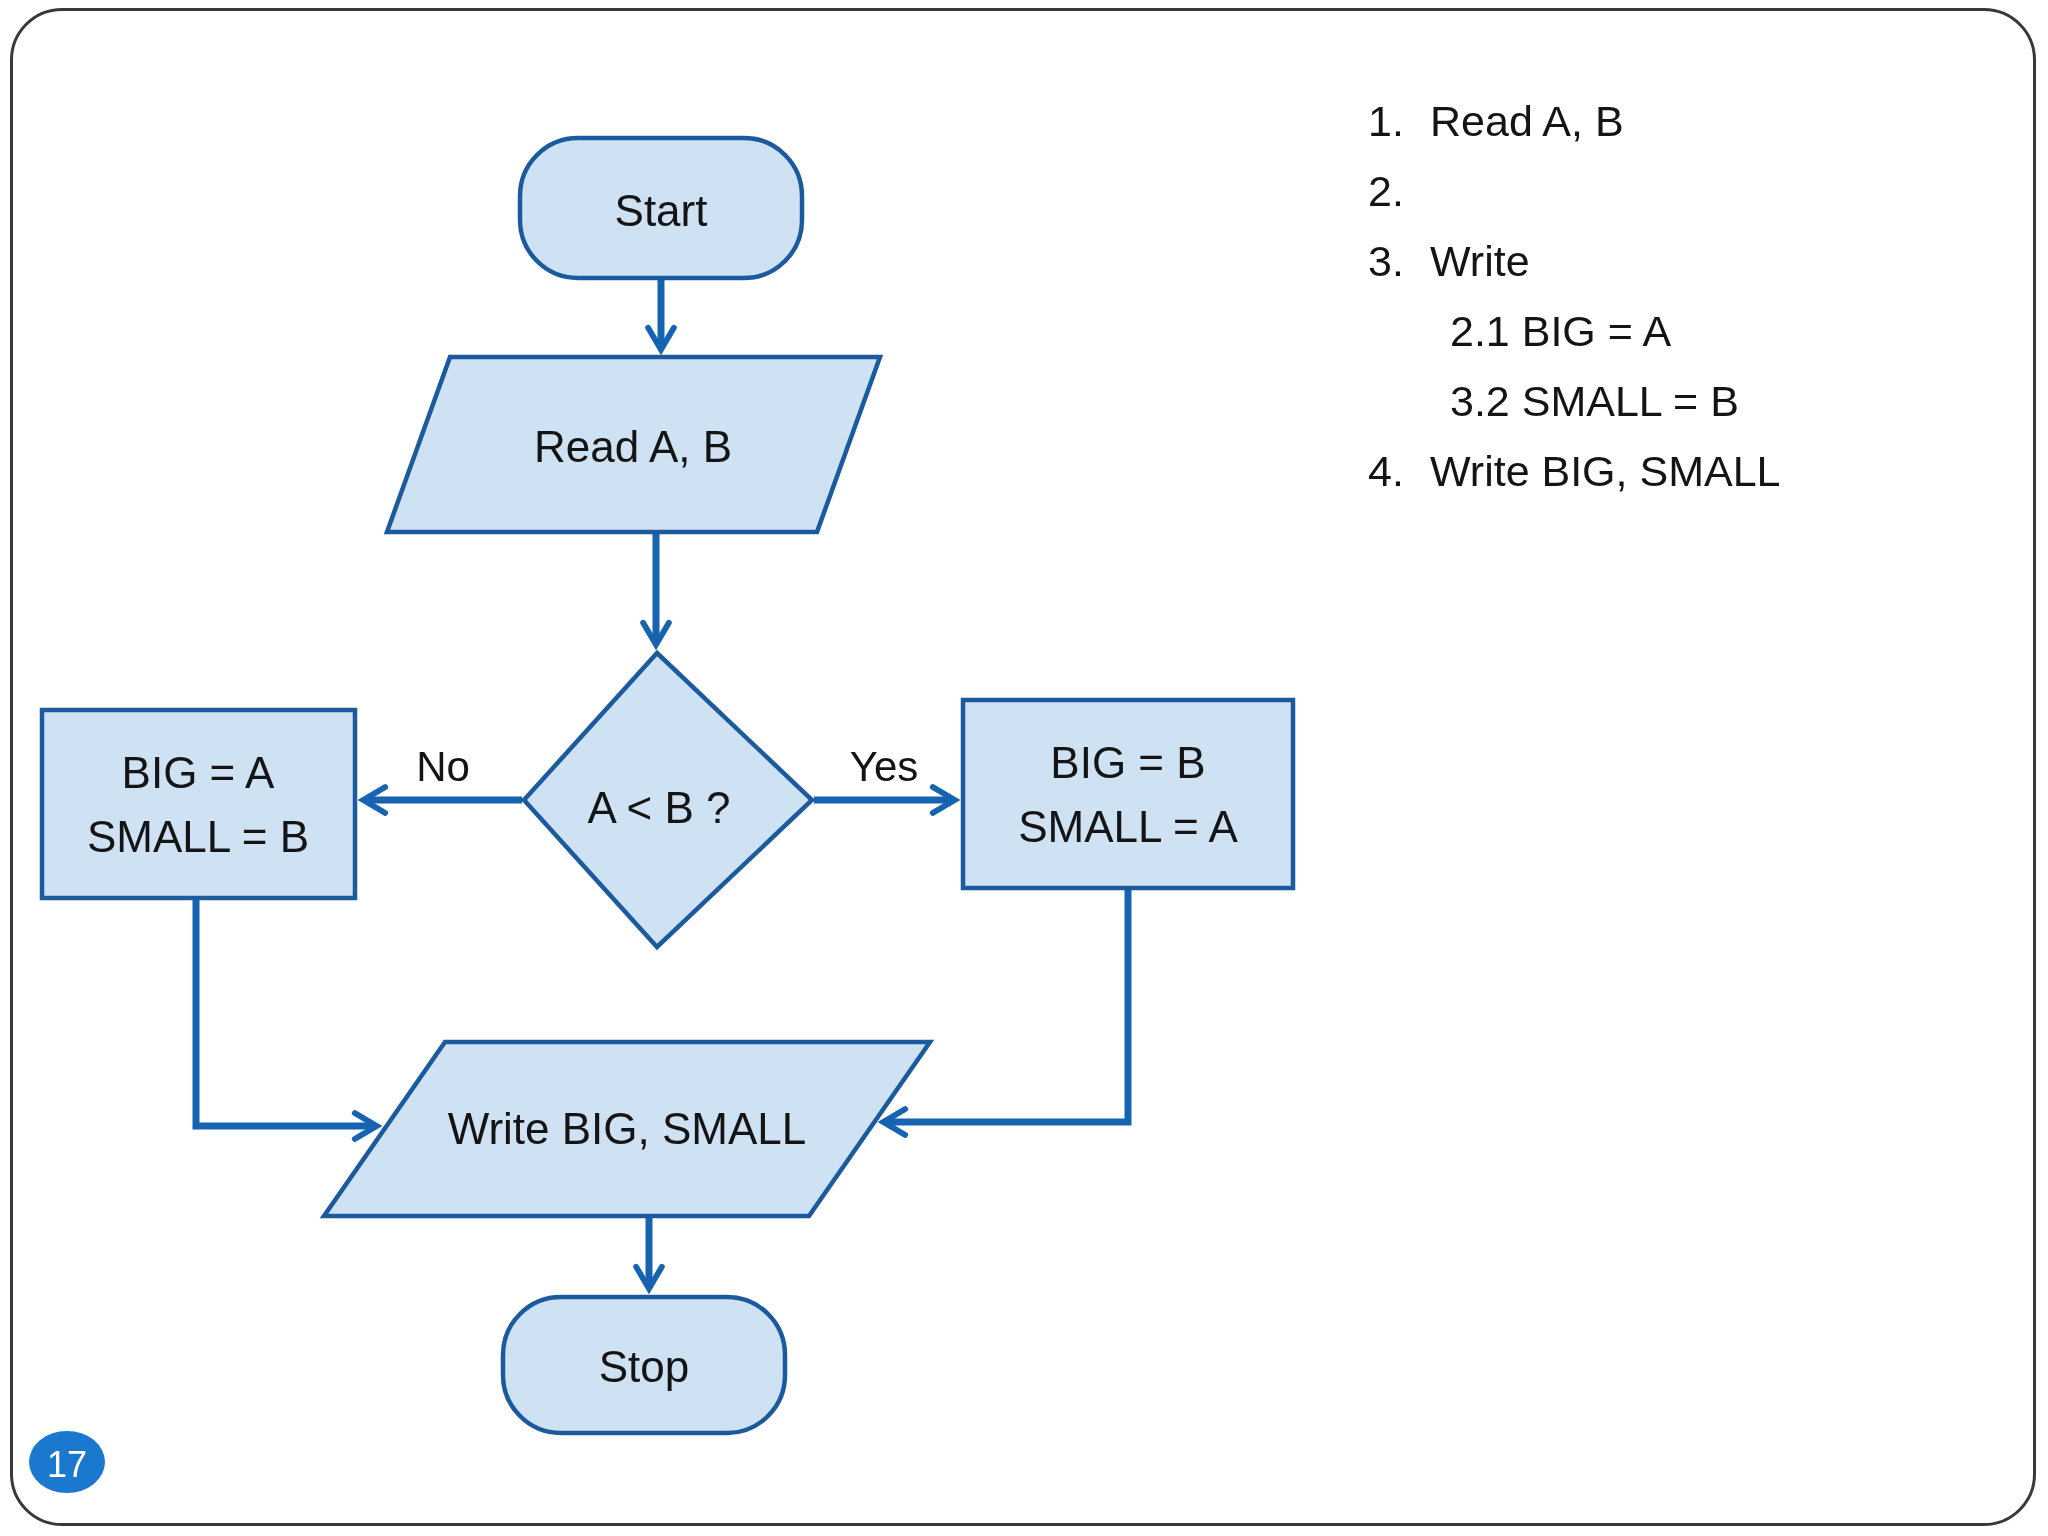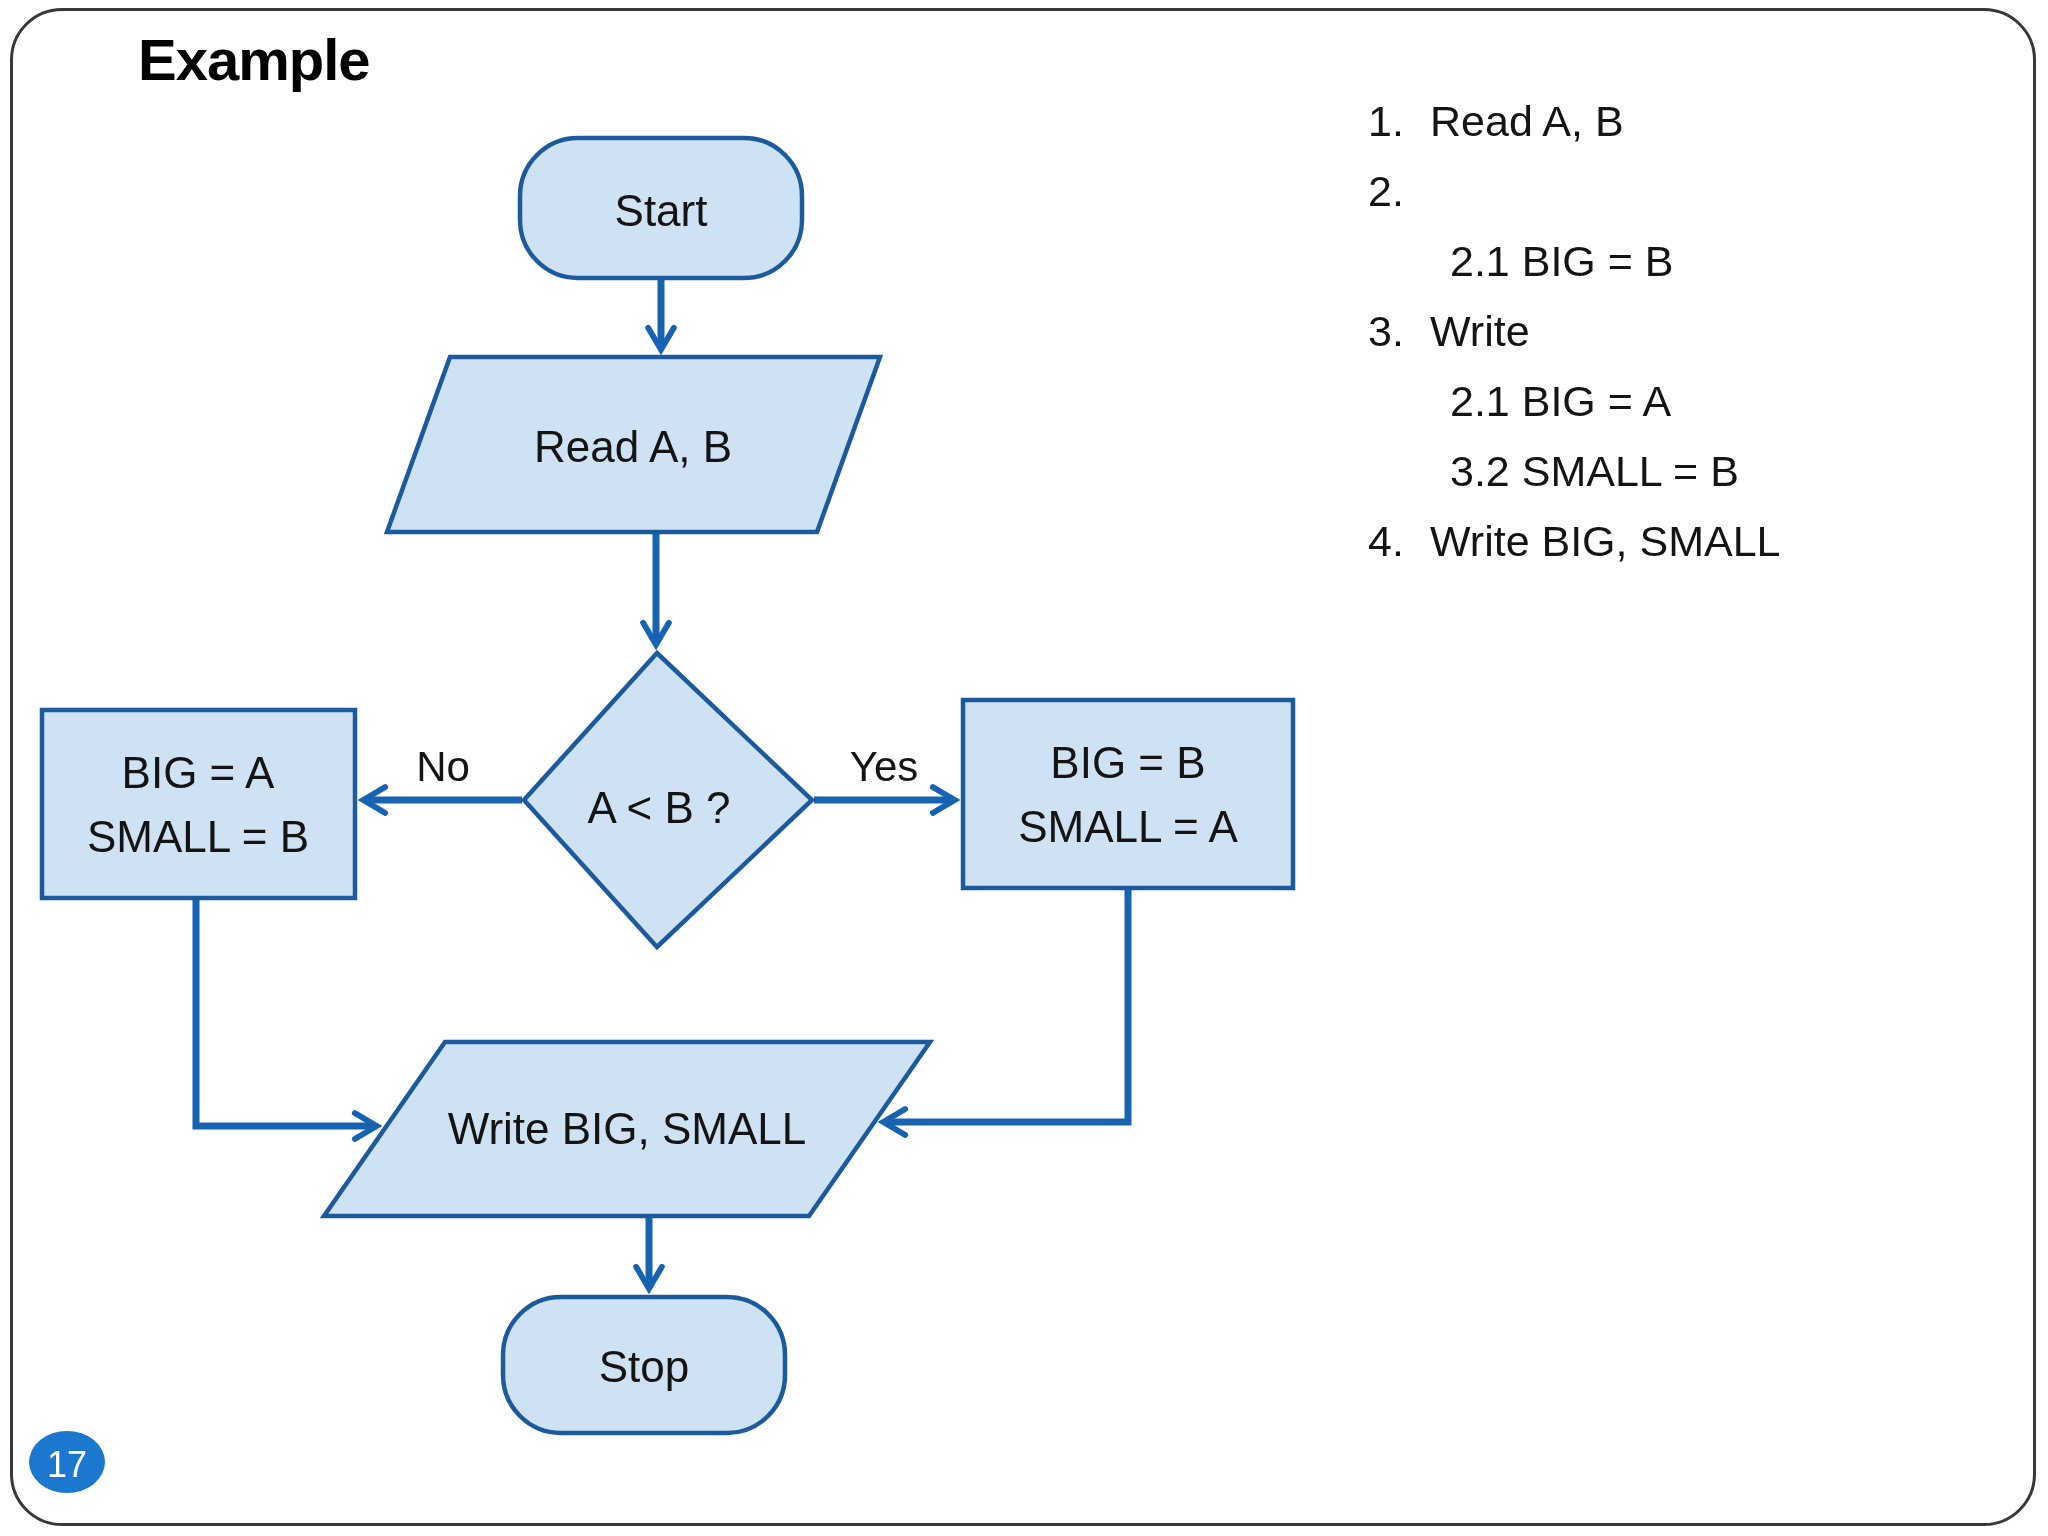--- a/index.html
+++ b/index.html
@@ -58,21 +58,20 @@
   .pc-row{display:flex;align-items:center;height:70px;white-space:nowrap;}
   .pc-row.sub{padding-left:82px;}
   .pc-marker{display:inline-block;width:62px;flex:0 0 62px;}
 </style>
 </head>
 <body>
 
 <div class="stage">
   <div class="slide-border"></div>
 
-  <h1 class="title">Example</h1>
 
   <svg class="flow" viewBox="0 0 2048 1536">
     <defs>
       <marker id="arrowhead" viewBox="0 0 10 10" refX="8.2" refY="5" markerWidth="4.6" markerHeight="4.6" orient="auto-start-reverse" markerUnits="strokeWidth">
         <path class="arrowhead-path" d="M1.6 1 L8.4 5 L1.6 9"></path>
       </marker>
     </defs>
 
     <path class="edge" d="M661,276 L661,349" marker-end="url(#arrowhead)"></path>
     <path class="edge" d="M656,534 L656,644" marker-end="url(#arrowhead)"></path>
@@ -113,23 +112,20 @@
   </svg>
 
   <div class="pseudo">
     <div class="pc-row">
       <span class="pc-marker">1.</span>
       <span class="pc-text">Read A, B</span>
     </div>
     <div class="pc-row">
       <span class="pc-marker">2.</span>
     </div>
-    <div class="pc-row sub">
-      <span class="pc-text">2.1 BIG = B</span>
-    </div>
     <div class="pc-row">
       <span class="pc-marker">3.</span>
       <span class="pc-text">Write</span>
     </div>
     <div class="pc-row sub">
       <span class="pc-text">2.1 BIG = A</span>
     </div>
     <div class="pc-row sub">
       <span class="pc-text">3.2 SMALL = B</span>
     </div>

